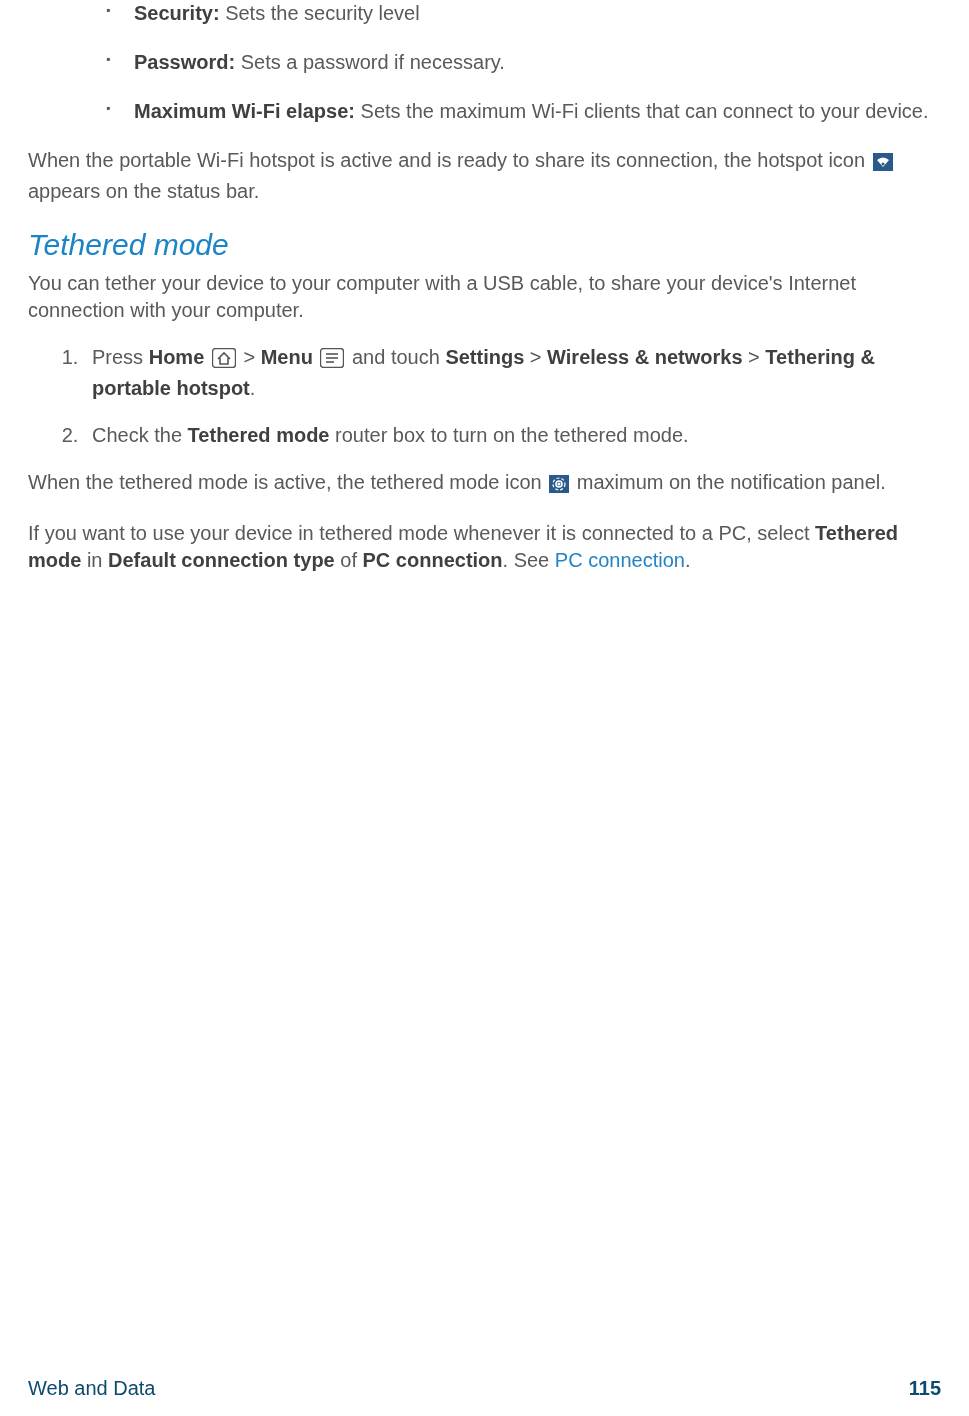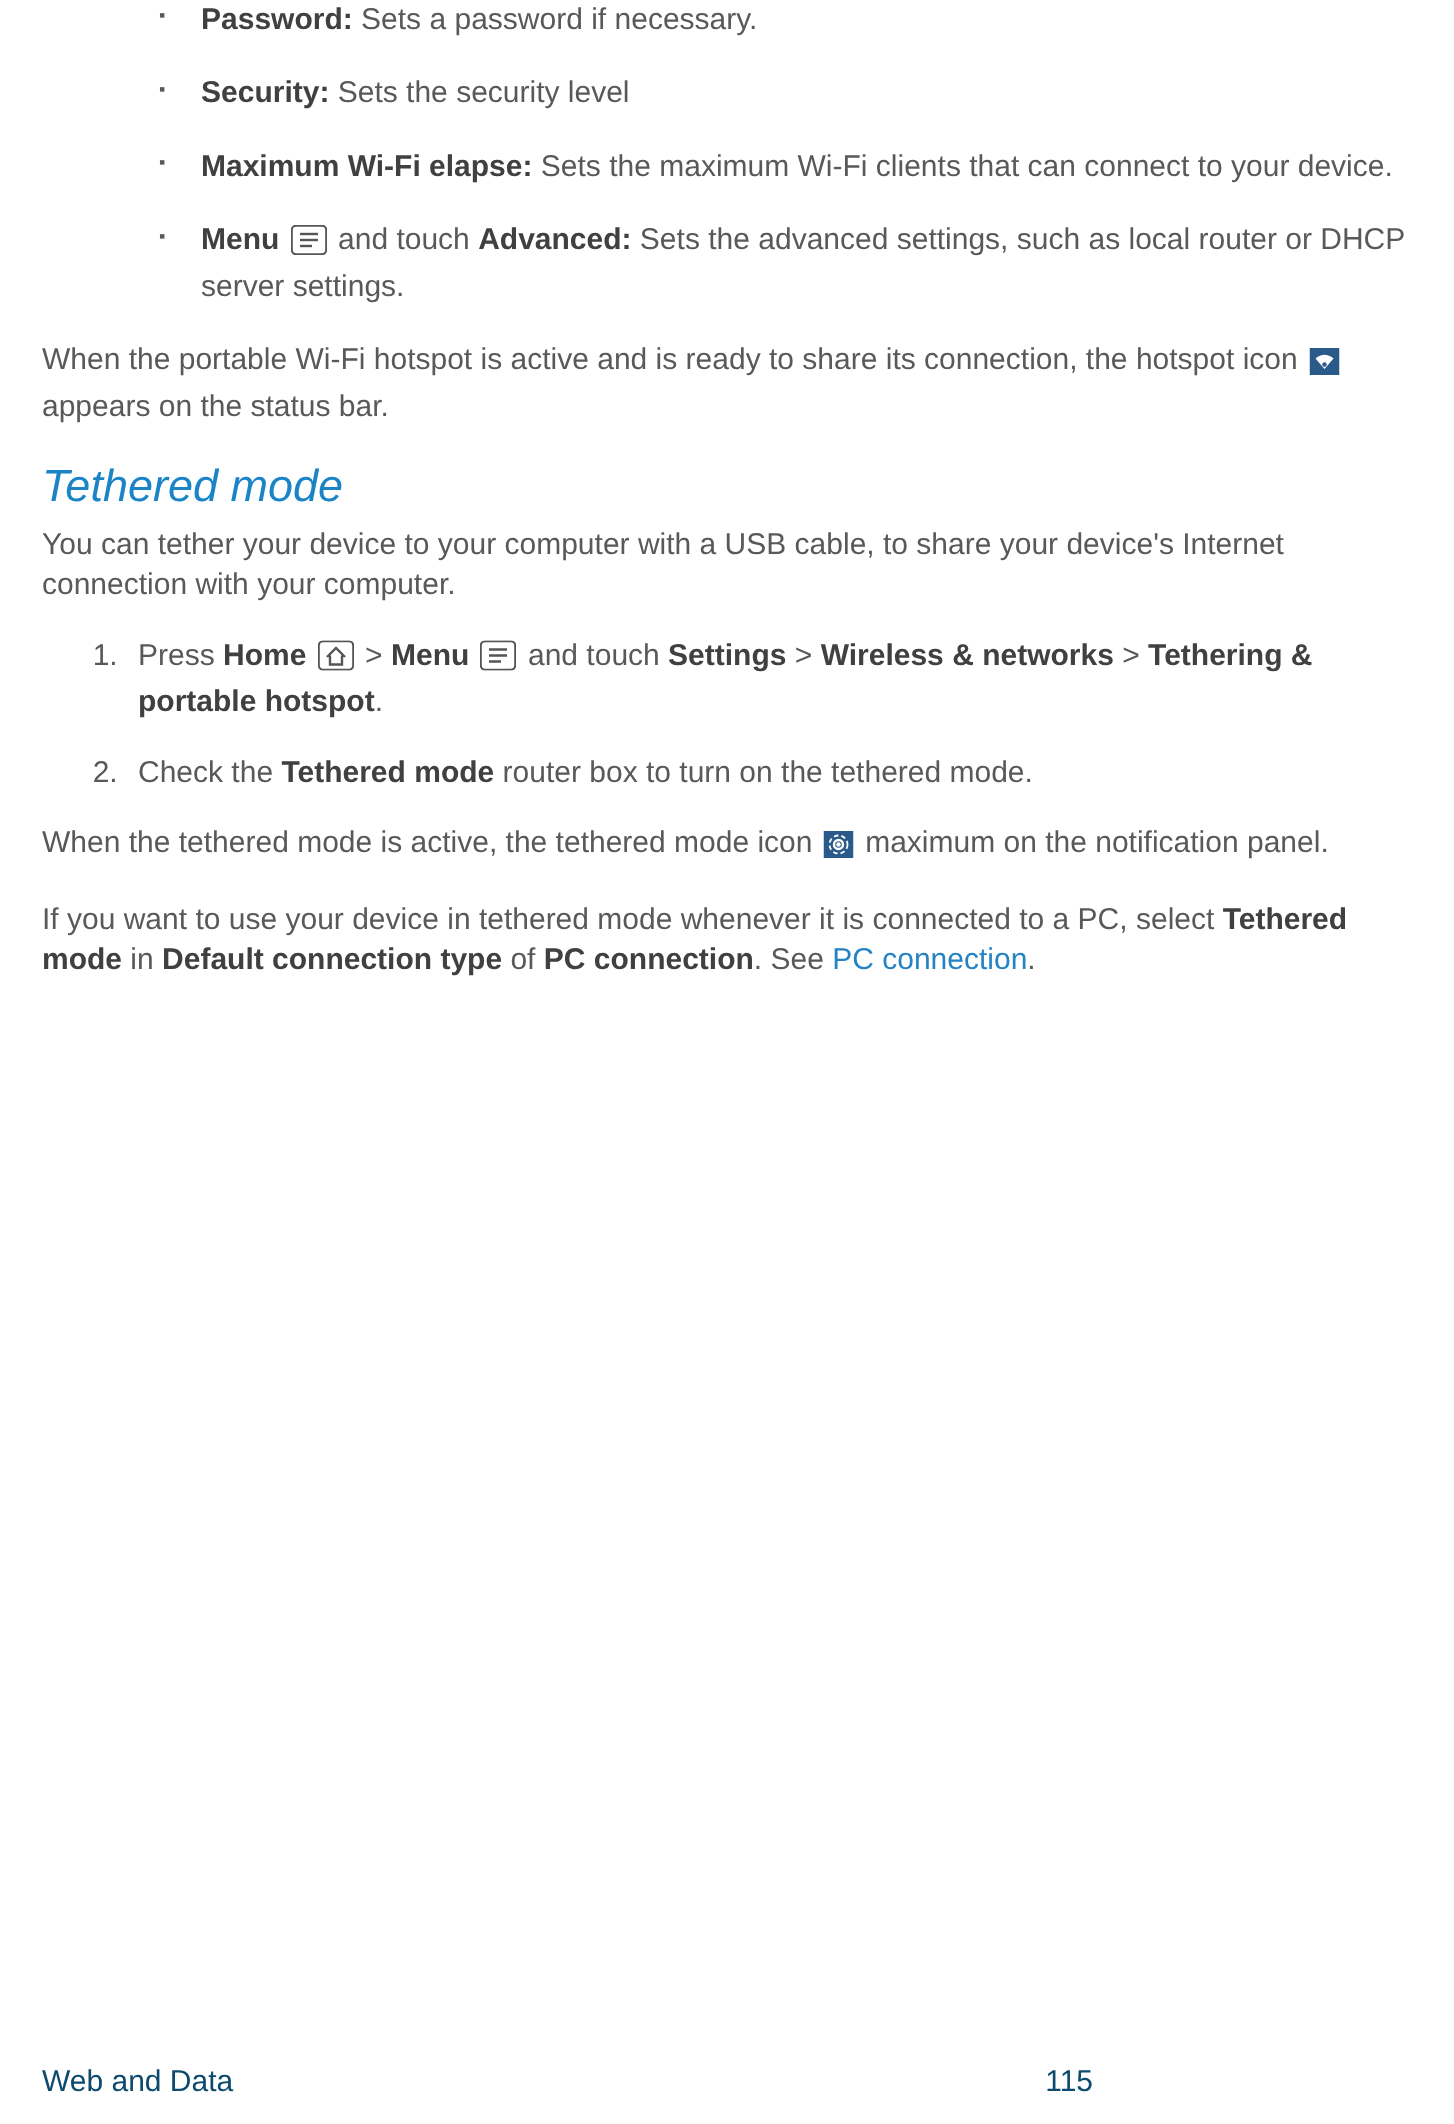--- a/index.html
+++ b/index.html
@@ -66,48 +66,36 @@
     .footer {
       position: absolute;
       bottom: 14px;
       left: 28px;
       right: 28px;
       display: flex;
       color: #0c4a6e;
       font-size: 20px;
     }
     .footer .section-name { flex: 1; }
-    .footer .page-num { flex: 1; text-align: center; }
+    .footer .page-num { flex: 1; text-align: right; font-weight: bold; }
     a.link { color: #2383c4; text-decoration: none; }
   </style>
 </head>
 <body>
 
 <div class="content">
   <ul class="square">
     <li>
+      <span class="bold">Security:</span><span> Sets the security level</span>
+    </li>
+    <li>
       <span class="bold">Password:</span><span> Sets a password if necessary.</span>
     </li>
     <li>
-      <span class="bold">Security:</span><span> Sets the security level</span>
-    </li>
-    <li>
       <span class="bold">Maximum Wi-Fi elapse:</span><span> Sets the maximum Wi-Fi clients that can connect to your device.</span>
-    </li>
-    <li>
-      <span class="bold">Menu</span>
-      <span class="inline-icon">
-        <svg width="24" height="20" viewBox="0 0 24 20">
-            <rect x="0.5" y="0.5" width="23" height="19" rx="3" fill="#fff" stroke="#555" stroke-width="1.4"></rect>
-            <line x1="6" y1="6" x2="18" y2="6" stroke="#555" stroke-width="1.6"></line>
-            <line x1="6" y1="10" x2="18" y2="10" stroke="#555" stroke-width="1.6"></line>
-            <line x1="6" y1="14" x2="14" y2="14" stroke="#555" stroke-width="1.6"></line>
-          </svg>
-      </span>
-      <span> and touch </span><span class="bold">Advanced:</span><span> Sets the advanced settings, such as local router or DHCP server settings.</span>
     </li>
   </ul>
 </div>
 
 <p class="body">
   <span>When the portable Wi-Fi hotspot is active and is ready to share its connection, the hotspot icon </span><span class="inline-icon"><svg width="20" height="18" viewBox="0 0 20 18">
         <rect x="0" y="0" width="20" height="18" fill="#2a5a8a"></rect>
         <path d="M10 14 L4 7 Q10 2 16 7 Z" fill="#fff"></path>
         <circle cx="10" cy="11" r="1.5" fill="#2a5a8a"></circle>
       </svg></span><span> appears on the status bar.</span>

